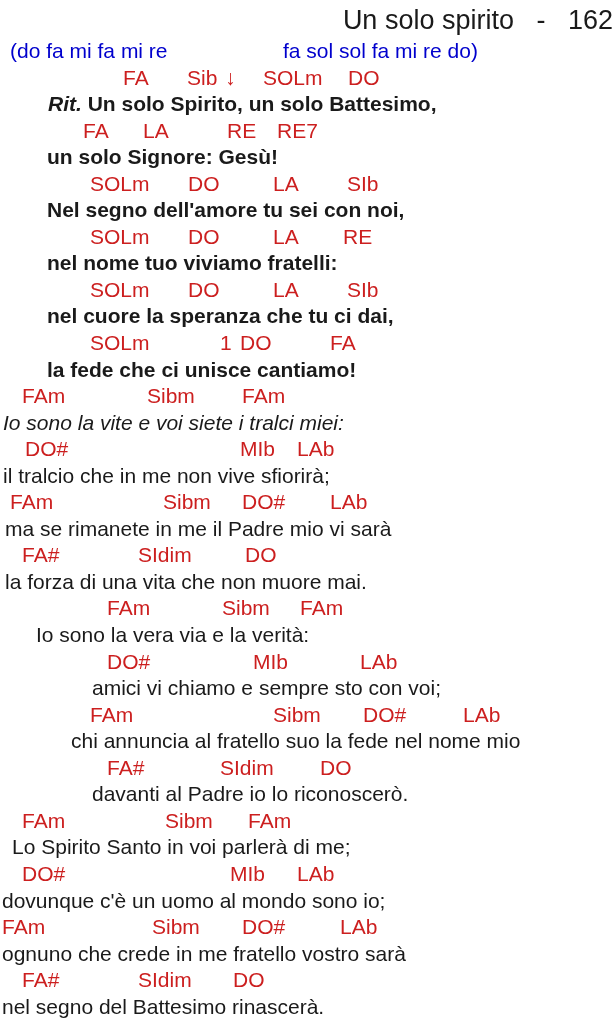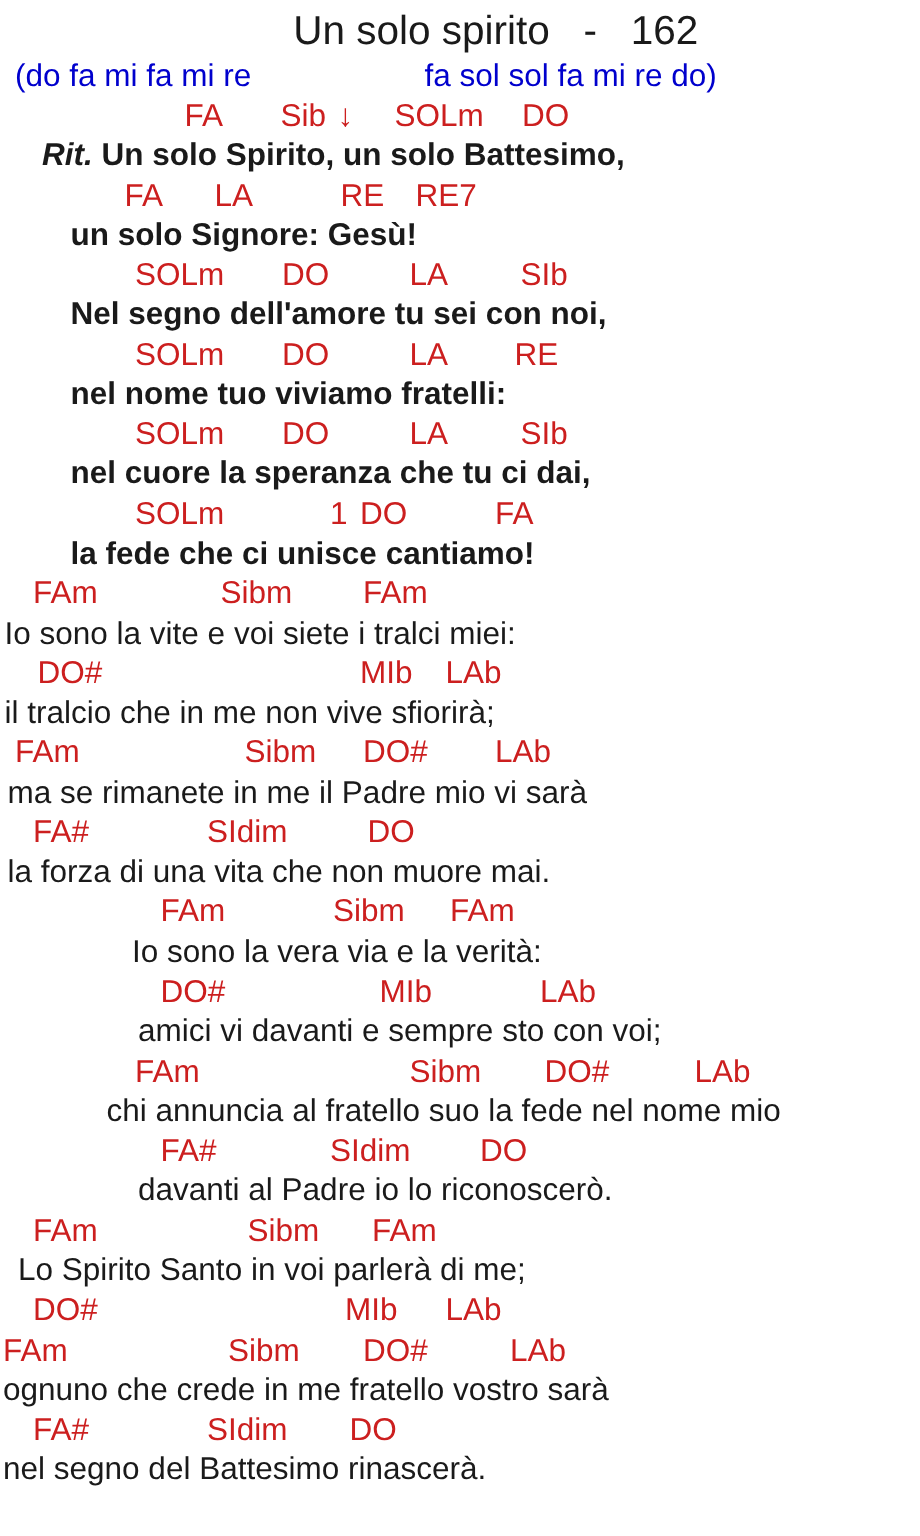--- a/index.html
+++ b/index.html
@@ -8,21 +8,21 @@
     width:613px;height:1024px;
     background:#ffffff;
     overflow:hidden;
     font-family:"Liberation Sans","DejaVu Sans",sans-serif;
     color:var(--lyric-color,#1a1a1a);
   }
   #song-title{
     height:36px;line-height:36px;
     margin-top:2px;
     font-size:27px;
-    text-align:center;
+    text-align:right;
     padding-left:48px;
     white-space:pre;
     color:var(--lyric-color,#1a1a1a);
   }
   #song-lines{position:relative;}
   .line{
     position:relative;
     height:26.55px;line-height:26.55px;
     font-size:21px;
     white-space:pre;
@@ -35,48 +35,49 @@
   .ital{font-style:italic;}
 </style>
 </head>
 <body>
 
 <div id="page">
   <div id="song-title">Un solo spirito   -   162</div>
   <div id="song-lines">
       <div class="line intro"><span class="tok" style="left: 10px;">(do fa mi fa mi re</span><span class="tok" style="left: 283px;">fa sol sol fa mi re do)</span></div>
       <div class="line chords"><span class="tok" style="left: 123px;">FA</span><span class="tok" style="left: 187px;">Sib</span><span class="tok" style="left: 225px;">↓</span><span class="tok" style="left: 263px;">SOLm</span><span class="tok" style="left: 348px;">DO</span></div>
-      <div class="line lyric bold" style="padding-left: 28px;"><span class="ital">Rit.</span><span> Un solo Spirito, un solo Battesimo,</span></div>
+      <div class="line lyric bold" style="padding-left: 48px;"><span class="ital">Rit.</span><span> Un solo Spirito, un solo Battesimo,</span></div>
       <div class="line chords"><span class="tok" style="left: 83px;">FA</span><span class="tok" style="left: 143px;">LA</span><span class="tok" style="left: 227px;">RE</span><span class="tok" style="left: 277px; text-align: right;">RE7</span></div>
       <div class="line lyric bold" style="padding-left: 47px;"><span>un solo Signore: Gesù!</span></div>
       <div class="line chords"><span class="tok" style="left: 90px;">SOLm</span><span class="tok" style="left: 188px;">DO</span><span class="tok" style="left: 273px;">LA</span><span class="tok" style="left: 347px;">SIb</span></div>
       <div class="line lyric bold" style="padding-left: 47px;"><span>Nel segno dell'amore tu sei con noi,</span></div>
       <div class="line chords"><span class="tok" style="left: 90px;">SOLm</span><span class="tok" style="left: 188px;">DO</span><span class="tok" style="left: 273px;">LA</span><span class="tok" style="left: 343px;">RE</span></div>
       <div class="line lyric bold" style="padding-left: 47px;"><span>nel nome tuo viviamo fratelli:</span></div>
       <div class="line chords"><span class="tok" style="left: 90px;">SOLm</span><span class="tok" style="left: 188px;">DO</span><span class="tok" style="left: 273px;">LA</span><span class="tok" style="left: 347px;">SIb</span></div>
       <div class="line lyric bold" style="padding-left: 47px;"><span>nel cuore la speranza che tu ci dai,</span></div>
       <div class="line chords"><span class="tok" style="left: 90px;">SOLm</span><span class="tok" style="left: 220px;">1</span><span class="tok" style="left: 240px;">DO</span><span class="tok" style="left: 330px;">FA</span></div>
       <div class="line lyric bold" style="padding-left: 47px;"><span>la fede che ci unisce cantiamo!</span></div>
       <div class="line chords"><span class="tok" style="left: 22px;">FAm</span><span class="tok" style="left: 147px;">Sibm</span><span class="tok" style="left: 242px;">FAm</span></div>
-      <div class="line lyric" style="padding-left: 3px;"><span>Io sono la vite e voi siete i tralci miei:</span></div>
+      <div class="line lyric" style="padding-left: 3px; font-style: italic;"><span>Io sono la vite e voi siete i tralci miei:</span></div>
       <div class="line chords"><span class="tok" style="left: 25px;">DO#</span><span class="tok" style="left: 240px;">MIb</span><span class="tok" style="left: 297px;">LAb</span></div>
       <div class="line lyric" style="padding-left: 3px;"><span>il tralcio che in me non vive sfiorirà;</span></div>
       <div class="line chords"><span class="tok" style="left: 10px;">FAm</span><span class="tok" style="left: 163px;">Sibm</span><span class="tok" style="left: 242px;">DO#</span><span class="tok" style="left: 330px;">LAb</span></div>
       <div class="line lyric" style="padding-left: 5px;"><span>ma se rimanete in me il Padre mio vi sarà</span></div>
       <div class="line chords"><span class="tok" style="left: 22px;">FA#</span><span class="tok" style="left: 138px;">SIdim</span><span class="tok" style="left: 245px;">DO</span></div>
       <div class="line lyric" style="padding-left: 5px;"><span>la forza di una vita che non muore mai.</span></div>
       <div class="line chords"><span class="tok" style="left: 107px;">FAm</span><span class="tok" style="left: 222px;">Sibm</span><span class="tok" style="left: 300px;">FAm</span></div>
-      <div class="line lyric" style="padding-left: 88px;"><span>Io sono la vera via e la verità:</span></div>
+      <div class="line lyric" style="padding-left: 36px;"><span>Io sono la vera via e la verità:</span></div>
       <div class="line chords"><span class="tok" style="left: 107px;">DO#</span><span class="tok" style="left: 253px;">MIb</span><span class="tok" style="left: 360px;">LAb</span></div>
-      <div class="line lyric" style="padding-left: 92px;"><span>amici vi davanti e sempre sto con voi;</span></div>
+      <div class="line lyric" style="padding-left: 92px;"><span>amici vi chiamo e sempre sto con voi;</span></div>
       <div class="line chords"><span class="tok" style="left: 90px;">FAm</span><span class="tok" style="left: 273px;">Sibm</span><span class="tok" style="left: 363px;">DO#</span><span class="tok" style="left: 463px;">LAb</span></div>
       <div class="line lyric" style="padding-left: 71px;"><span>chi annuncia al fratello suo la fede nel nome mio</span></div>
       <div class="line chords"><span class="tok" style="left: 107px;">FA#</span><span class="tok" style="left: 220px;">SIdim</span><span class="tok" style="left: 320px;">DO</span></div>
       <div class="line lyric" style="padding-left: 92px;"><span>davanti al Padre io lo riconoscerò.</span></div>
       <div class="line chords"><span class="tok" style="left: 22px;">FAm</span><span class="tok" style="left: 165px;">Sibm</span><span class="tok" style="left: 248px;">FAm</span></div>
       <div class="line lyric" style="padding-left: 12px;"><span>Lo Spirito Santo in voi parlerà di me;</span></div>
       <div class="line chords"><span class="tok" style="left: 22px;">DO#</span><span class="tok" style="left: 230px;">MIb</span><span class="tok" style="left: 297px;">LAb</span></div>
+      <div class="line lyric" style="padding-left: 2px;"><span>dovunque c'è un uomo al mondo sono io;</span></div>
       <div class="line chords"><span class="tok" style="left: 2px;">FAm</span><span class="tok" style="left: 152px;">Sibm</span><span class="tok" style="left: 242px;">DO#</span><span class="tok" style="left: 340px;">LAb</span></div>
       <div class="line lyric" style="padding-left: 2px;"><span>ognuno che crede in me fratello vostro sarà</span></div>
       <div class="line chords"><span class="tok" style="left: 22px;">FA#</span><span class="tok" style="left: 138px;">SIdim</span><span class="tok" style="left: 233px;">DO</span></div>
       <div class="line lyric" style="padding-left: 2px;"><span>nel segno del Battesimo rinascerà.</span></div>
     </div>
 </div>
 
 </body></html>

